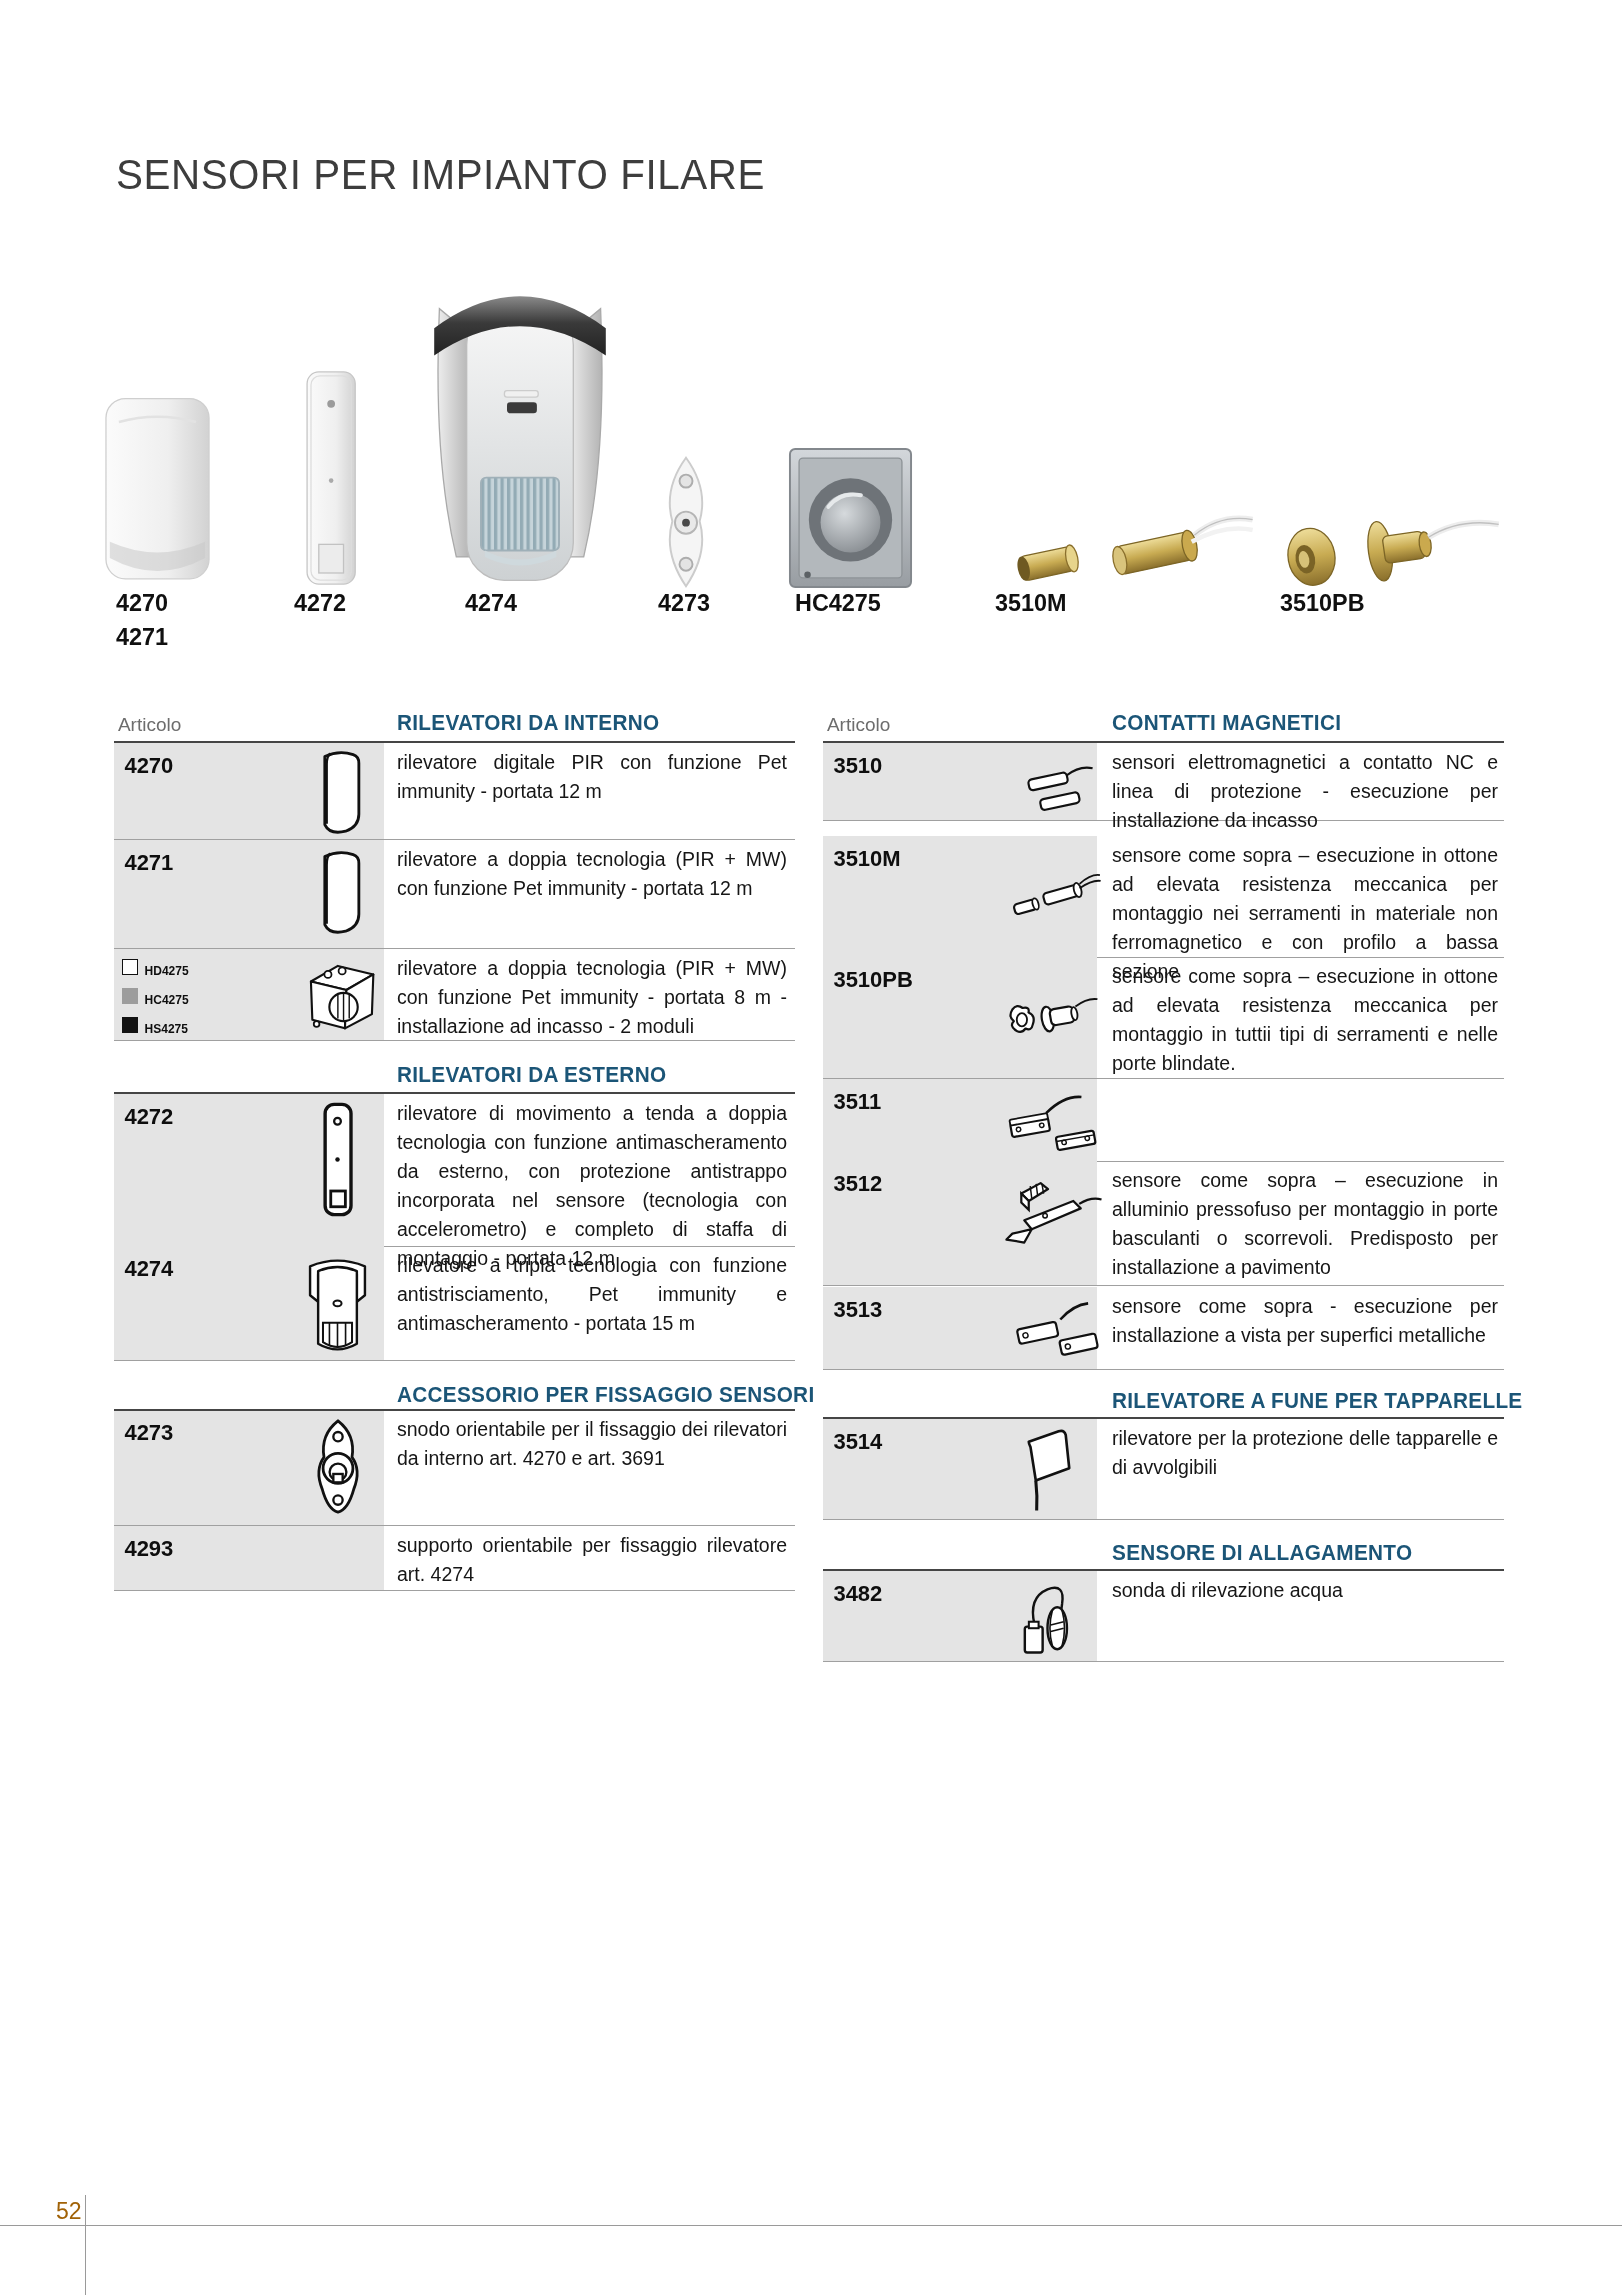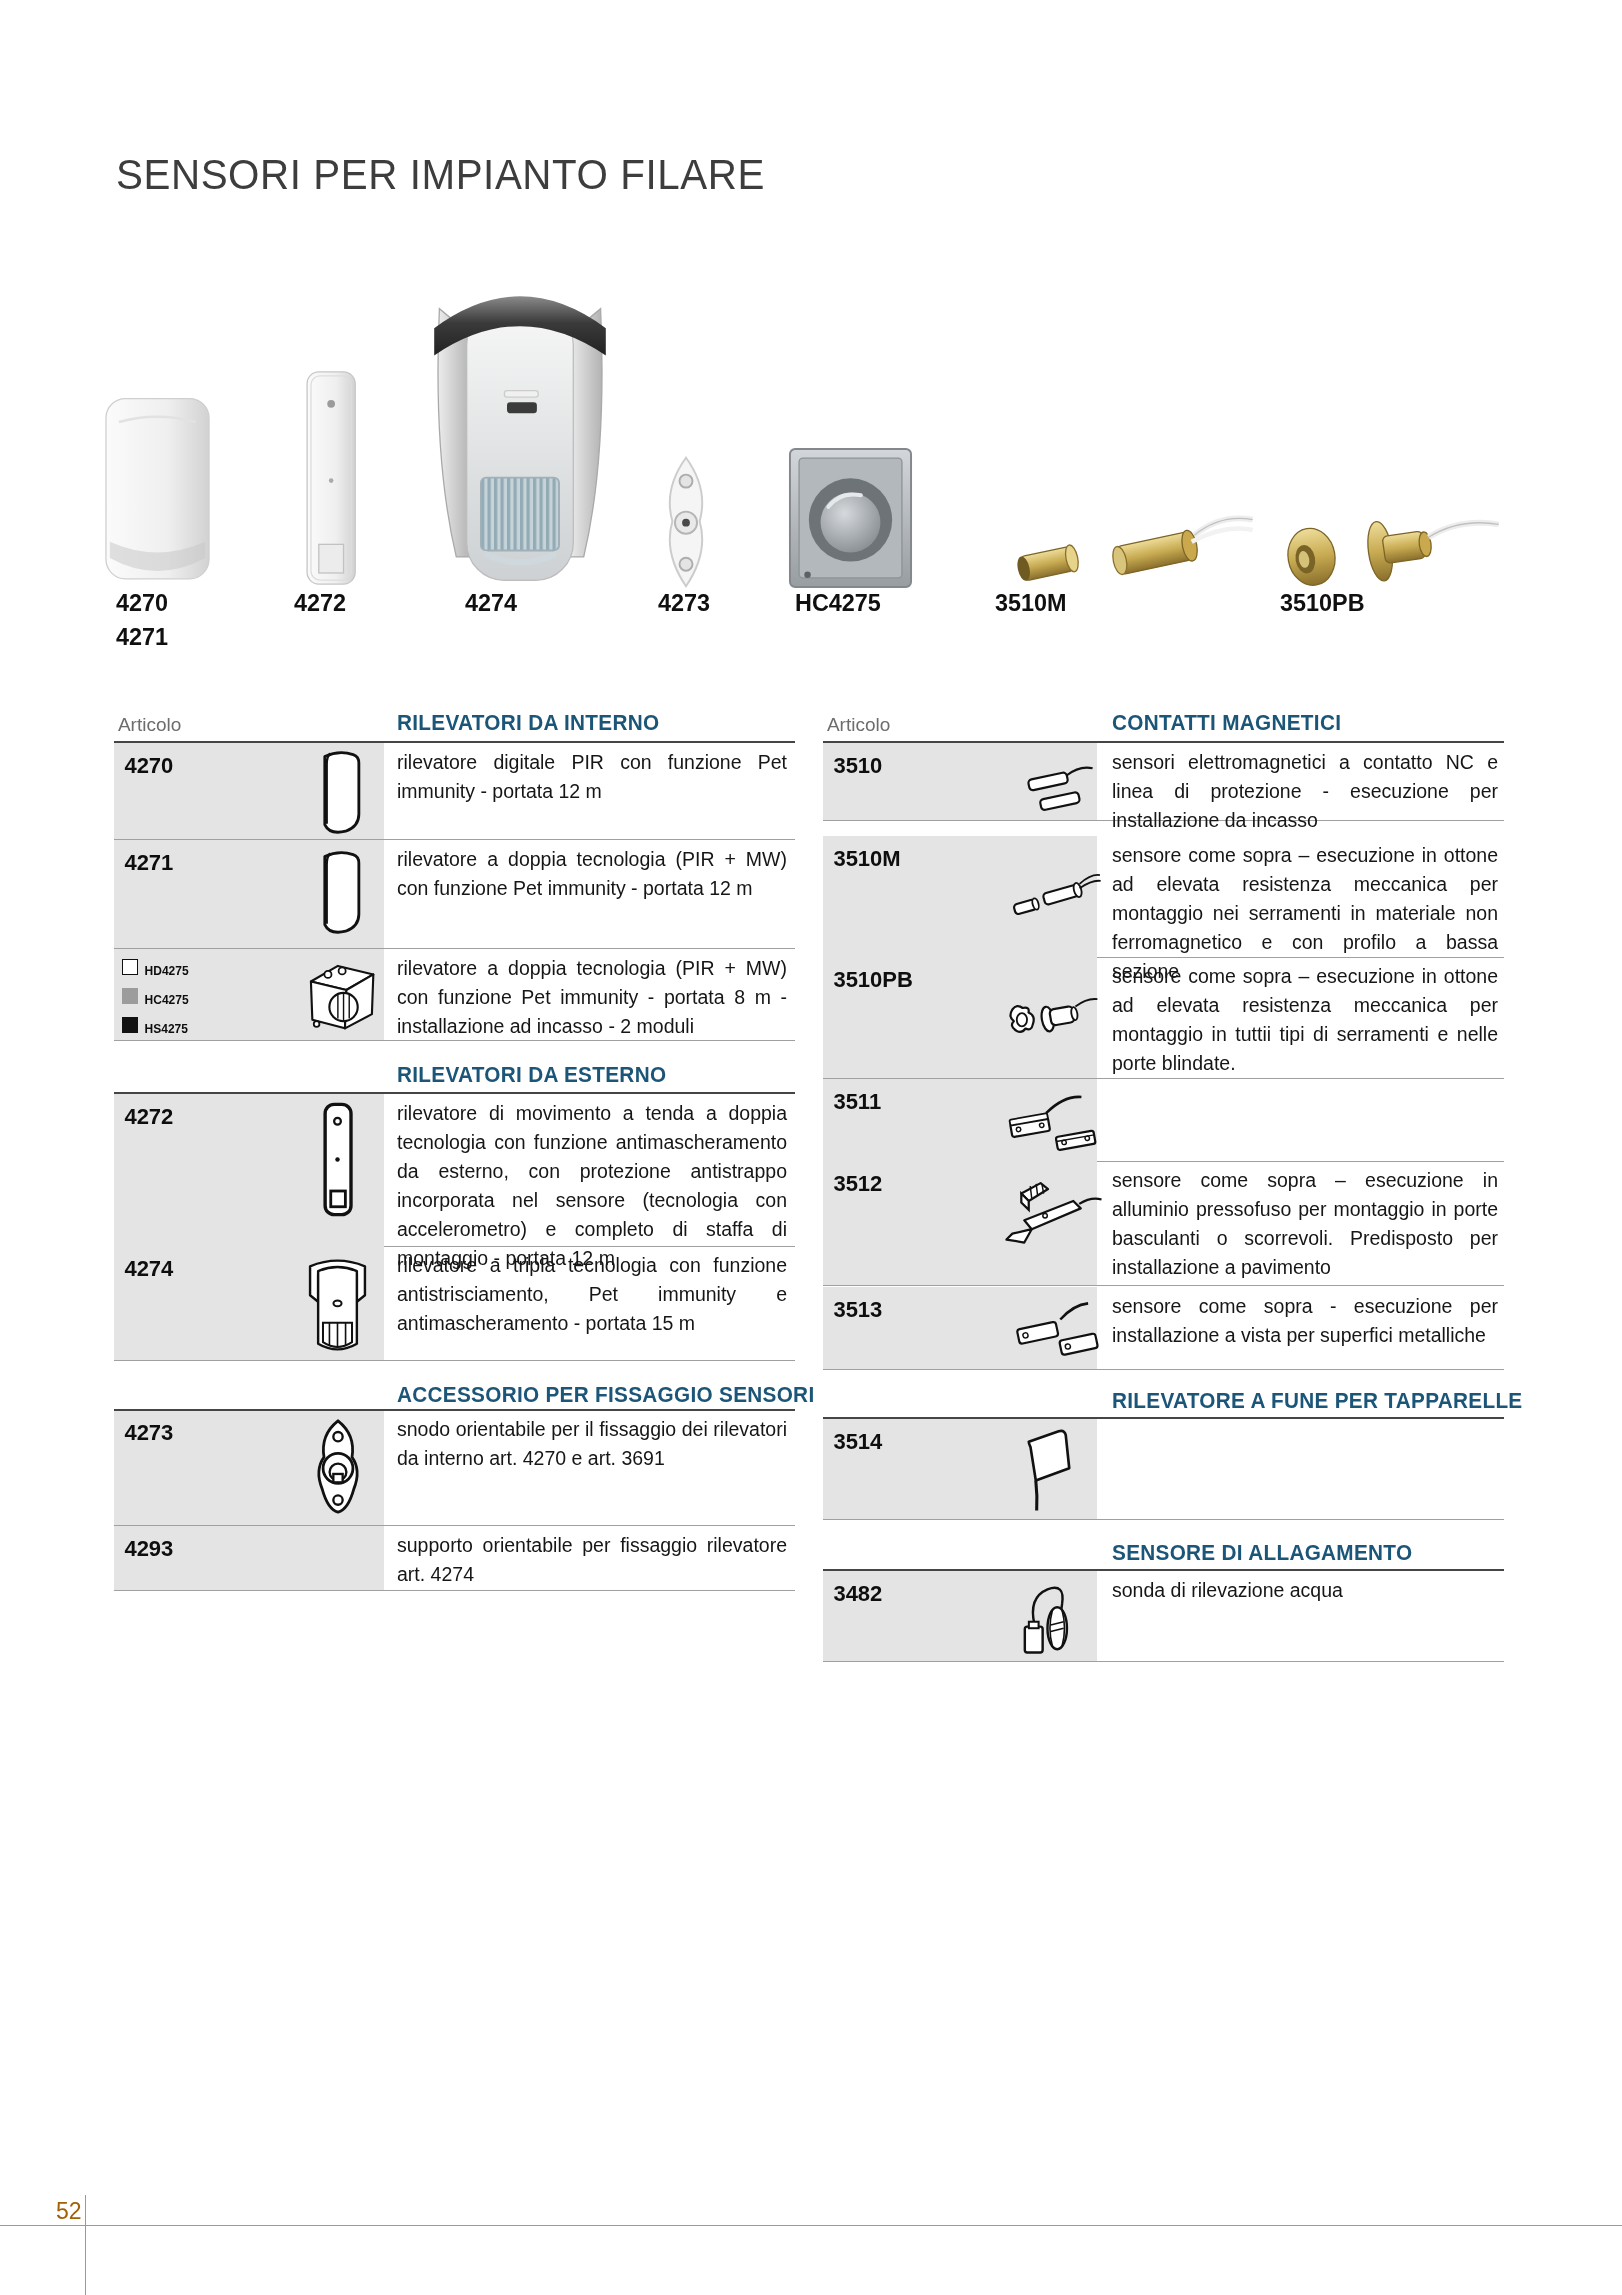--- a/index.html
+++ b/index.html
@@ -385,20 +385,21 @@
     <div class="sec-hdr" style="left:289px;top:682px">RILEVATORE A FUNE PER TAPPARELLE</div>
     <div class="rule-dark" style="top:710px"></div>
 
     <div class="row" style="top:712px;height:101px">
       <div class="art-bg"></div>
       <span class="art-num">3514</span>
       <svg class="line-art" style="left:195px;top:6.5px" width="62" height="88" viewBox="0 0 70 100">
         <path d="M12 18 L46 6 Q52 4 54 10 L58 48 L20 62 L14 24 Q12 20 12 18 Z" fill="#fff" stroke="#111" stroke-width="3" stroke-linejoin="round"></path>
         <path d="M20 62 Q22 80 21 96" fill="none" stroke="#111" stroke-width="3.5"></path>
       </svg>
+      <div class="desc">rilevatore per la protezione delle tapparelle e di avvolgibili</div>
     </div>
 
     <div class="sec-hdr" style="left:289px;top:834px">SENSORE DI ALLAGAMENTO</div>
     <div class="rule-dark" style="top:862px"></div>
 
     <div class="row" style="top:864px;height:91px">
       <div class="art-bg"></div>
       <span class="art-num">3482</span>
       <svg class="line-art" style="left:192px;top:6.5px" width="65" height="81" viewBox="0 0 80 100">
         <path d="M24 58 Q16 24 40 14 Q62 6 58 32 Q55 48 58 66" fill="none" stroke="#111" stroke-width="3"></path>

